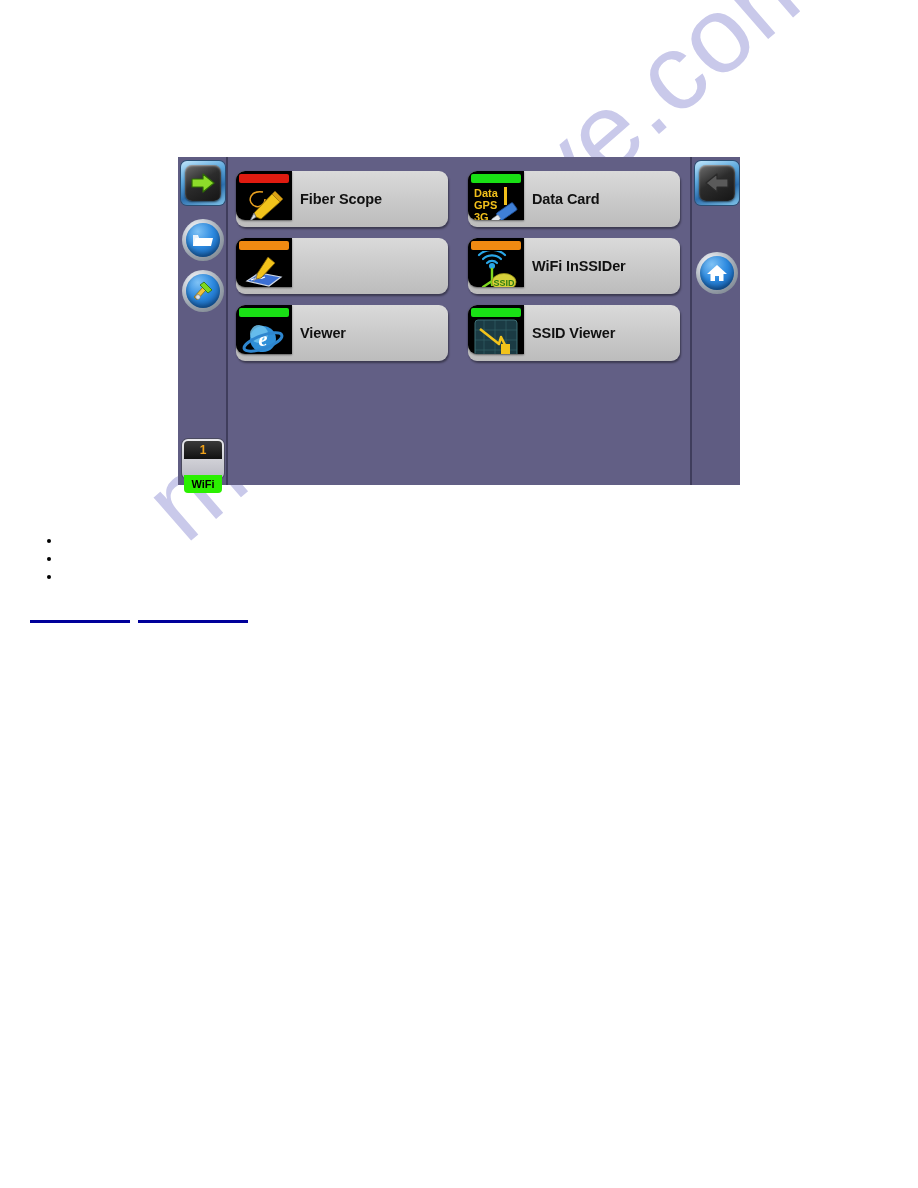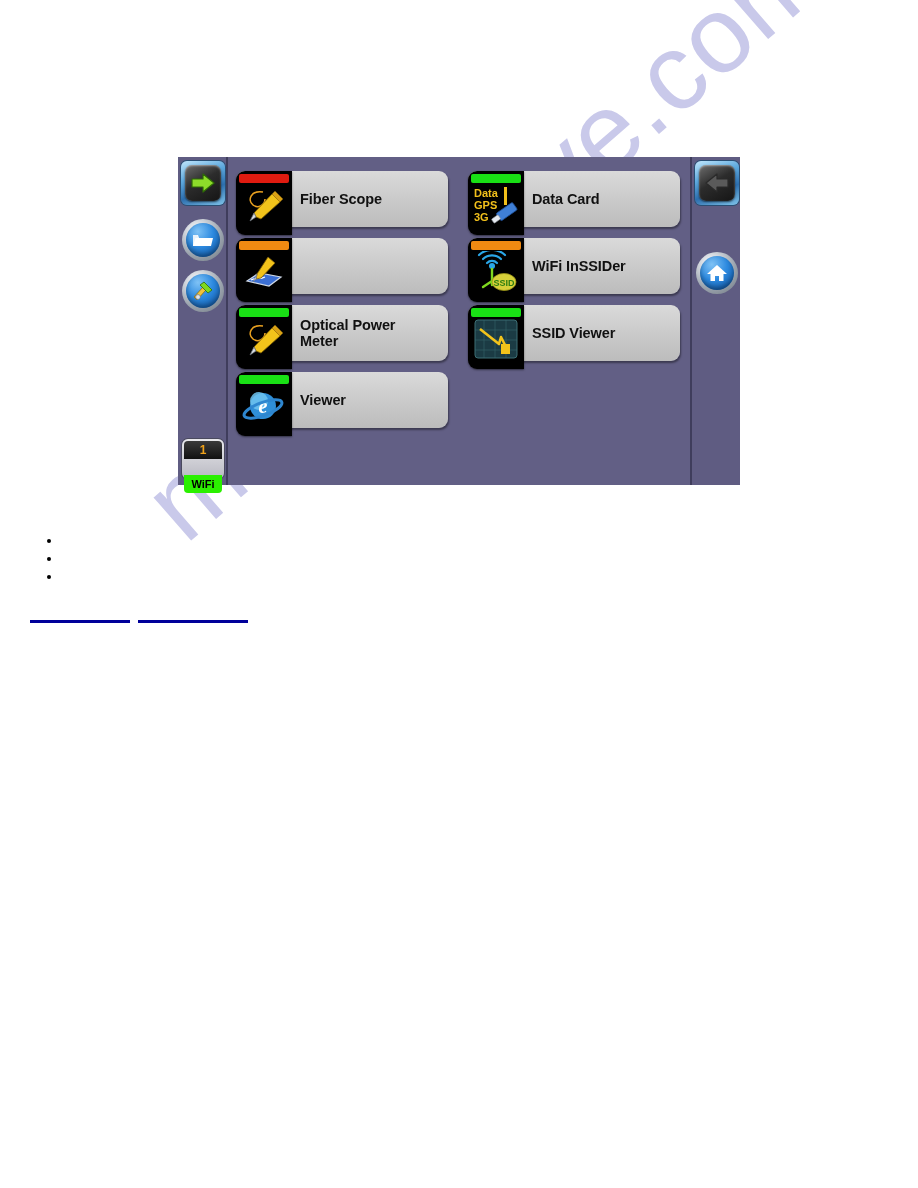--- a/index.html
+++ b/index.html
@@ -185,21 +185,21 @@
     height: 56px;
     background: linear-gradient(180deg,#dadada 0%, #c9c9c9 55%, #bcbcbc 100%);
     border-radius: 9px;
     box-shadow: 1px 2px 2px rgba(0,0,0,.40);
     box-sizing: border-box;
   }
   .app-icon {
     position: absolute;
     left: 0; top: 0;
     width: 56px;
-    height: 64px;
+    height: 49px;
     background: #000000;
     border-radius: 9px 0 0 9px;
     overflow: hidden;
     box-sizing: border-box;
     box-shadow: 0 1px 2px rgba(0,0,0,.5);
   }
   .app-icon .bar {
     position: absolute;
     left: 3px; right: 3px; top: 3px;
     height: 9px;
@@ -335,36 +335,20 @@
               <svg width="46" height="38" viewBox="0 0 46 38">
                 <path d="M6 28 L18 20 L40 24 L28 33 Z" fill="#3b6fd4" stroke="#cfd8e6" stroke-width="1.2"></path>
                 <path d="M10 27 C15 24, 19 27, 24 24" fill="none" stroke="#ffffff" stroke-width="1.1"></path>
                 <path d="M27 4 L34 10 L20 25 L15 26 L16 21 Z" fill="#f2c31b" stroke="#7a5c05" stroke-width="0.8"></path>
                 <path d="M15 26 L16 21 L12 29 Z" fill="#dfe4ea" stroke="#6f757d" stroke-width="0.6"></path>
               </svg>
             </div>
           </div>
         </div>
 
-        <div class="app-item">
-          <div class="app-btn"></div>
-          <div class="app-icon">
-            <div class="bar" style="background:#19e015;"></div>
-            <div class="art">
-              <svg width="46" height="38" viewBox="0 0 46 38">
-                <path d="M22 6 C10 4, 6 14, 12 19 C17 23, 24 19, 24 13" fill="none" stroke="#e8a020" stroke-width="1.6"></path>
-                <path d="M31 8 L39 16 L20 33 L15 31 L13 27 Z" fill="#f2c31b" stroke="#7a5c05" stroke-width="0.8"></path>
-                <path d="M15 31 L13 27 L9 35 Z" fill="#d8dde3" stroke="#6f757d" stroke-width="0.7"></path>
-                <path d="M31 8 L39 16 L42 13 L34 5 Z" fill="#d9a115"></path>
-              </svg>
-            </div>
-          </div>
-          <div class="app-label" style="white-space:pre-line;">Optical Power
-Meter</div>
-        </div>
 
         <div class="app-item">
           <div class="app-btn"></div>
           <div class="app-icon">
             <div class="bar" style="background:#19e015;"></div>
             <div class="art">
               <svg width="46" height="38" viewBox="0 0 46 38">
                 <circle cx="22" cy="19" r="13" fill="#2f8fd8"></circle>
                 <circle cx="18" cy="14" r="9" fill="#6fc4f0" opacity="0.85"></circle>
                 <text x="22" y="26" font-family="Liberation Serif, serif" font-size="20" font-style="italic" font-weight="bold" fill="#ffffff" text-anchor="middle">e</text>

